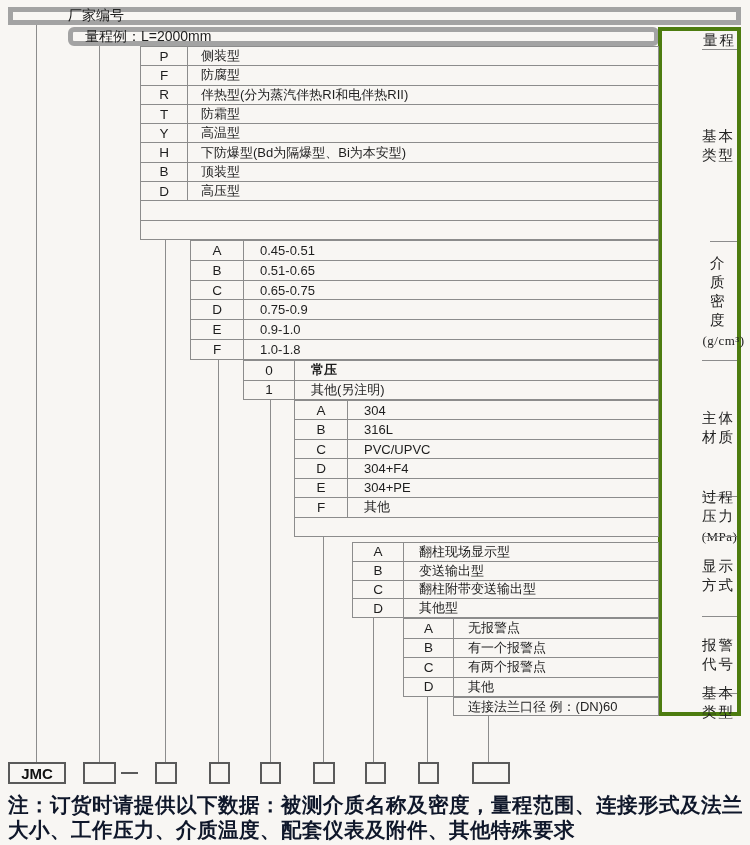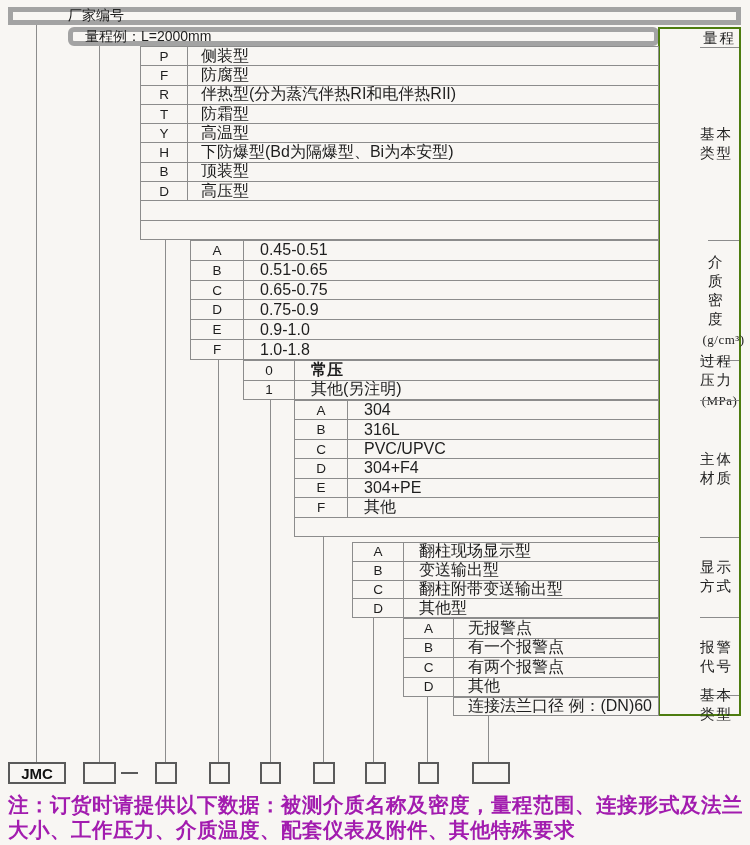--- a/index.html
+++ b/index.html
@@ -20,24 +20,24 @@
   }
   .tbl .row{flex:1;display:flex;align-items:stretch;min-height:0;}
   .tbl .row + .row{border-top:1px solid #8c8c8c;}
   .tbl .code{
     box-sizing:border-box;border-right:1px solid #8c8c8c;
     display:flex;align-items:center;justify-content:center;
     font-size:13.5px;
   }
   .tbl .desc{
     flex:1;display:flex;align-items:center;
-    font-size:16px;white-space:nowrap;overflow:hidden;
+    font-size:13px;white-space:nowrap;overflow:hidden;
   }
   .side{
-    position:absolute;box-sizing:border-box;border:2px solid #4d7c0f;
+    position:absolute;box-sizing:border-box;border:4px solid #4d7c0f;
     display:flex;flex-direction:column;padding-left:40px;
   }
   .side .cell{
     box-sizing:border-box;display:flex;flex-direction:column;
     align-items:center;justify-content:center;
     font-family:"Liberation Serif","DejaVu Serif",serif;
     font-size:14.5px;letter-spacing:2px;color:#222;
   }
   .side .cell + .cell{border-top:1px solid #8c8c8c;}
   .side .unit{font-size:13px;letter-spacing:0.5px;margin-top:3px;}
@@ -45,21 +45,21 @@
   .mbox{
     position:absolute;box-sizing:border-box;border:2px solid #5a5a5a;
     top:762px;height:22px;background:transparent;
     display:flex;align-items:center;justify-content:center;
     font-size:15px;font-weight:bold;color:#111;
   }
   .dash{position:absolute;height:2px;background:#5a5a5a;}
   .note{
     position:absolute;left:8px;top:792px;width:738px;
     font-size:20.5px;font-weight:bold;line-height:25px;
-    color:#a21caf;letter-spacing:0.5px;
+    color:#0f172a;letter-spacing:0.5px;
   }
 </style>
 </head>
 <body>
 
 <div class="canvas">
 
   <div class="hbox" style="left:8px;top:7px;width:733px;height:18px;padding-left:55px;">
     <span>厂家编号</span>
   </div>
@@ -71,26 +71,26 @@
     <div class="cell" style="height:18px;">
       <span>量程</span>
     </div>
     <div class="cell" style="height:194px;">
       <span>基本类型</span>
     </div>
     <div class="cell" style="height:120px;margin-left:8px;">
       <span>介质密度</span>
       <span class="unit">(g/cm³)</span>
     </div>
+    <div class="cell" style="height:137px;">
+      <span>主体材质</span>
+    </div>
     <div class="cell" style="height:40px;">
       <span>过程压力</span>
       <span class="unit">(MPa)</span>
-    </div>
-    <div class="cell" style="height:137px;">
-      <span>主体材质</span>
     </div>
     <div class="cell" style="height:81px;align-items:flex-end;">
       <span>显示方式</span>
     </div>
     <div class="cell" style="height:78px;">
       <span>报警代号</span>
     </div>
     <div class="cell" style="height:19px;">
       <span>基本类型</span>
     </div>

